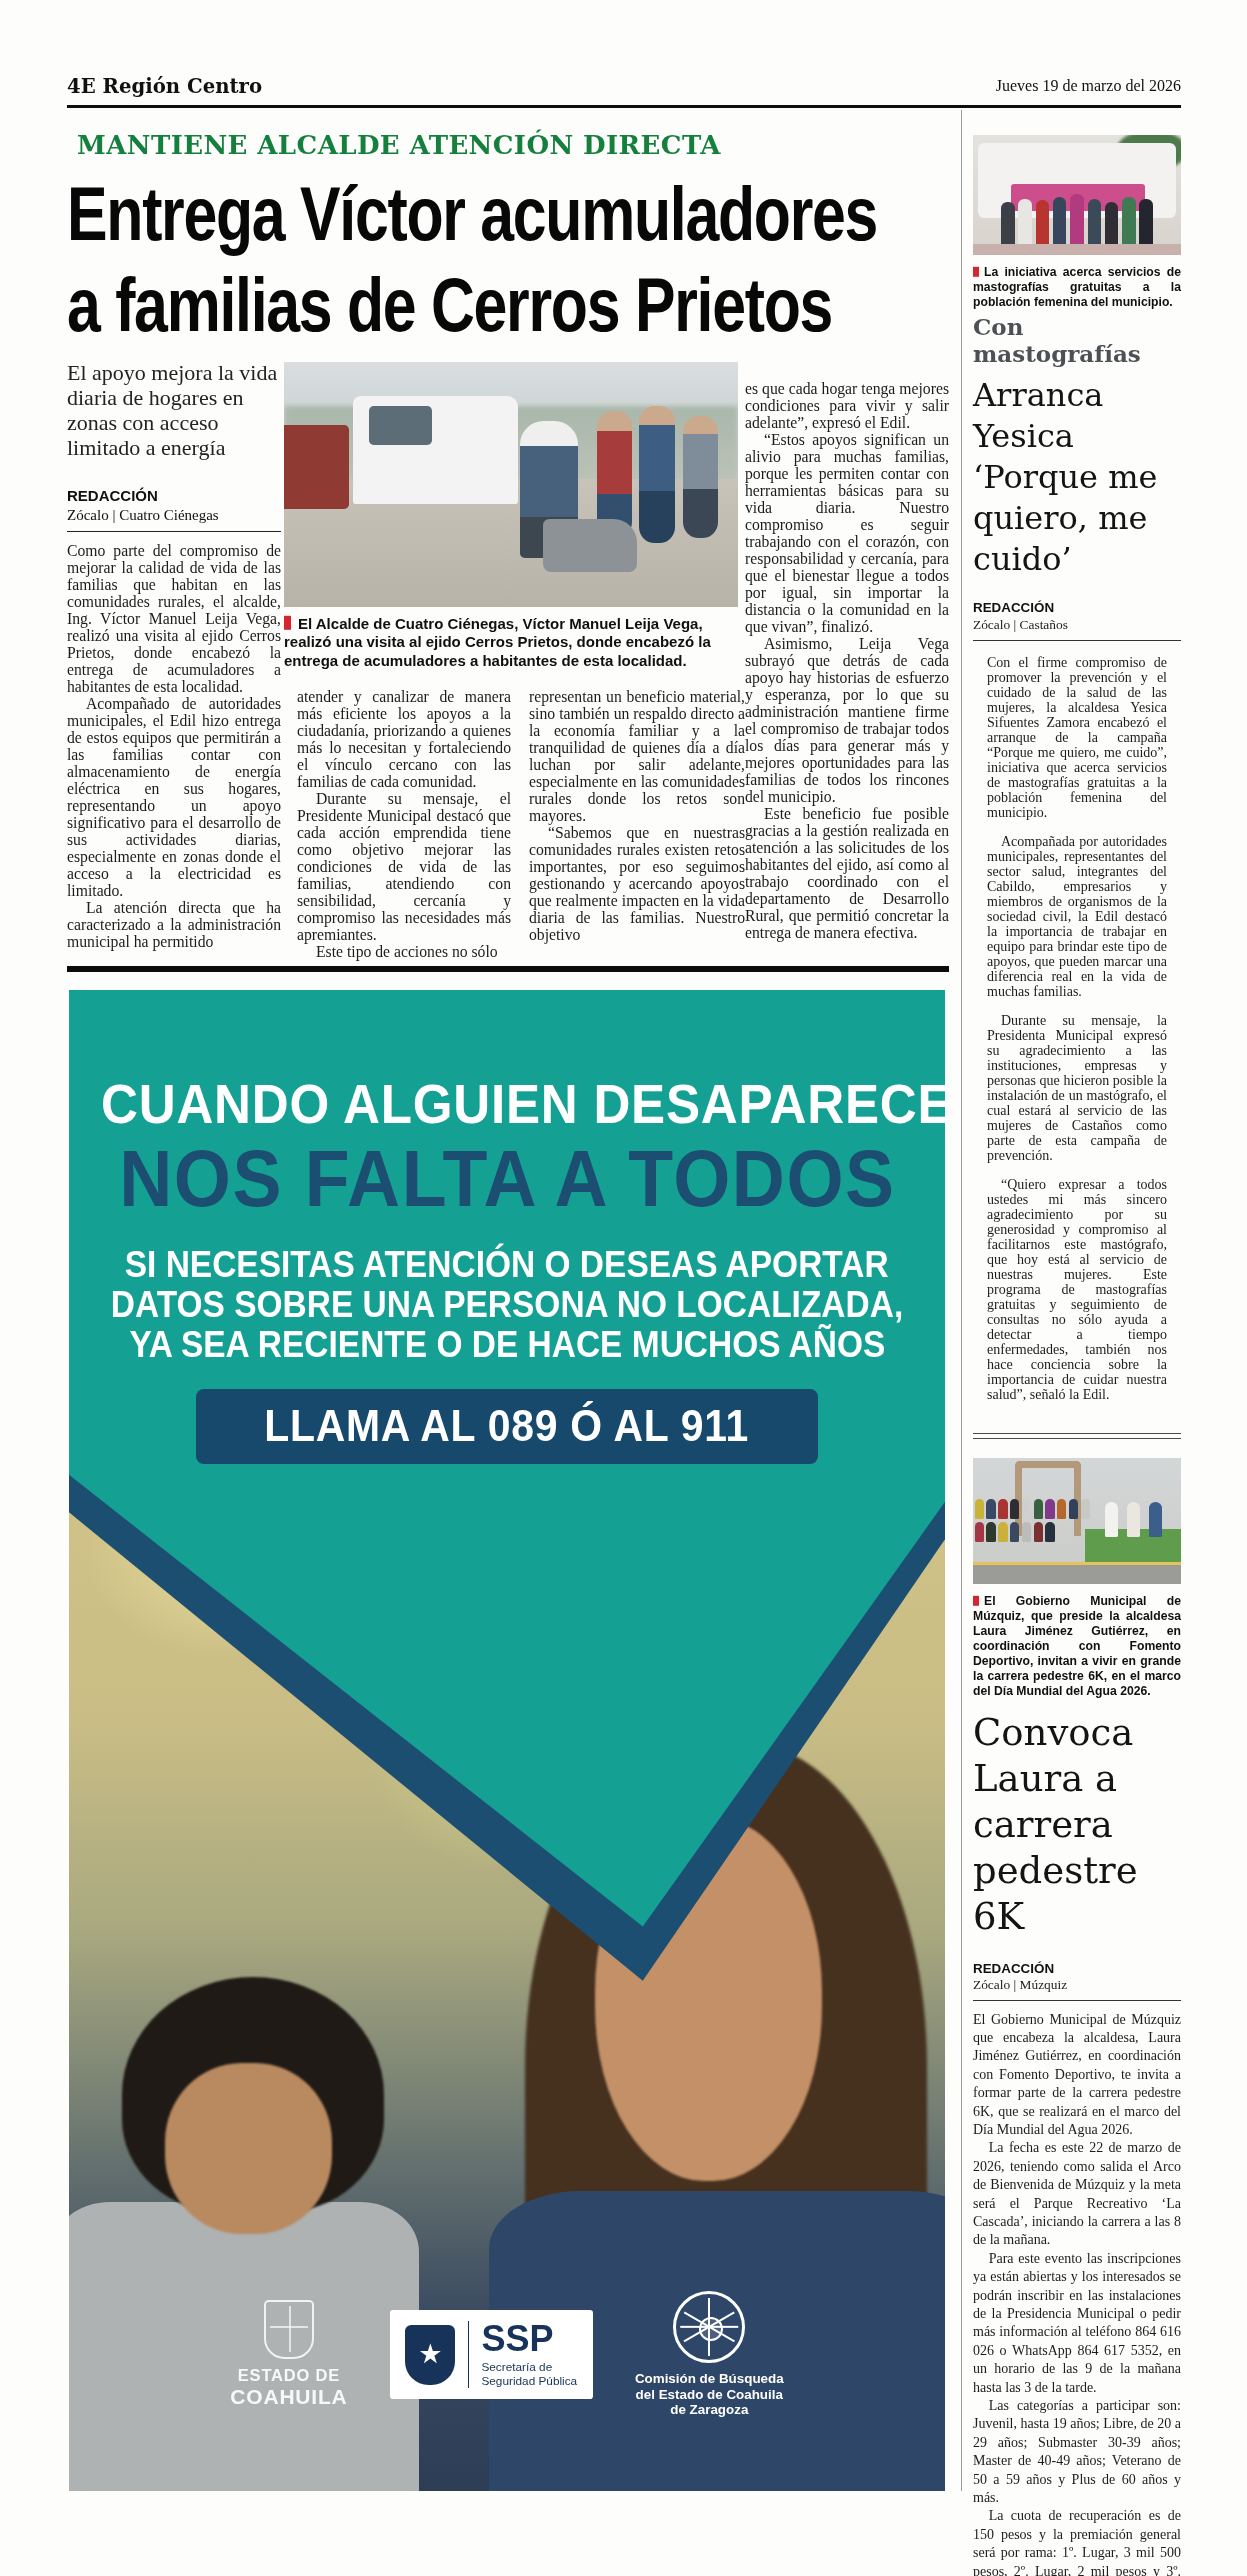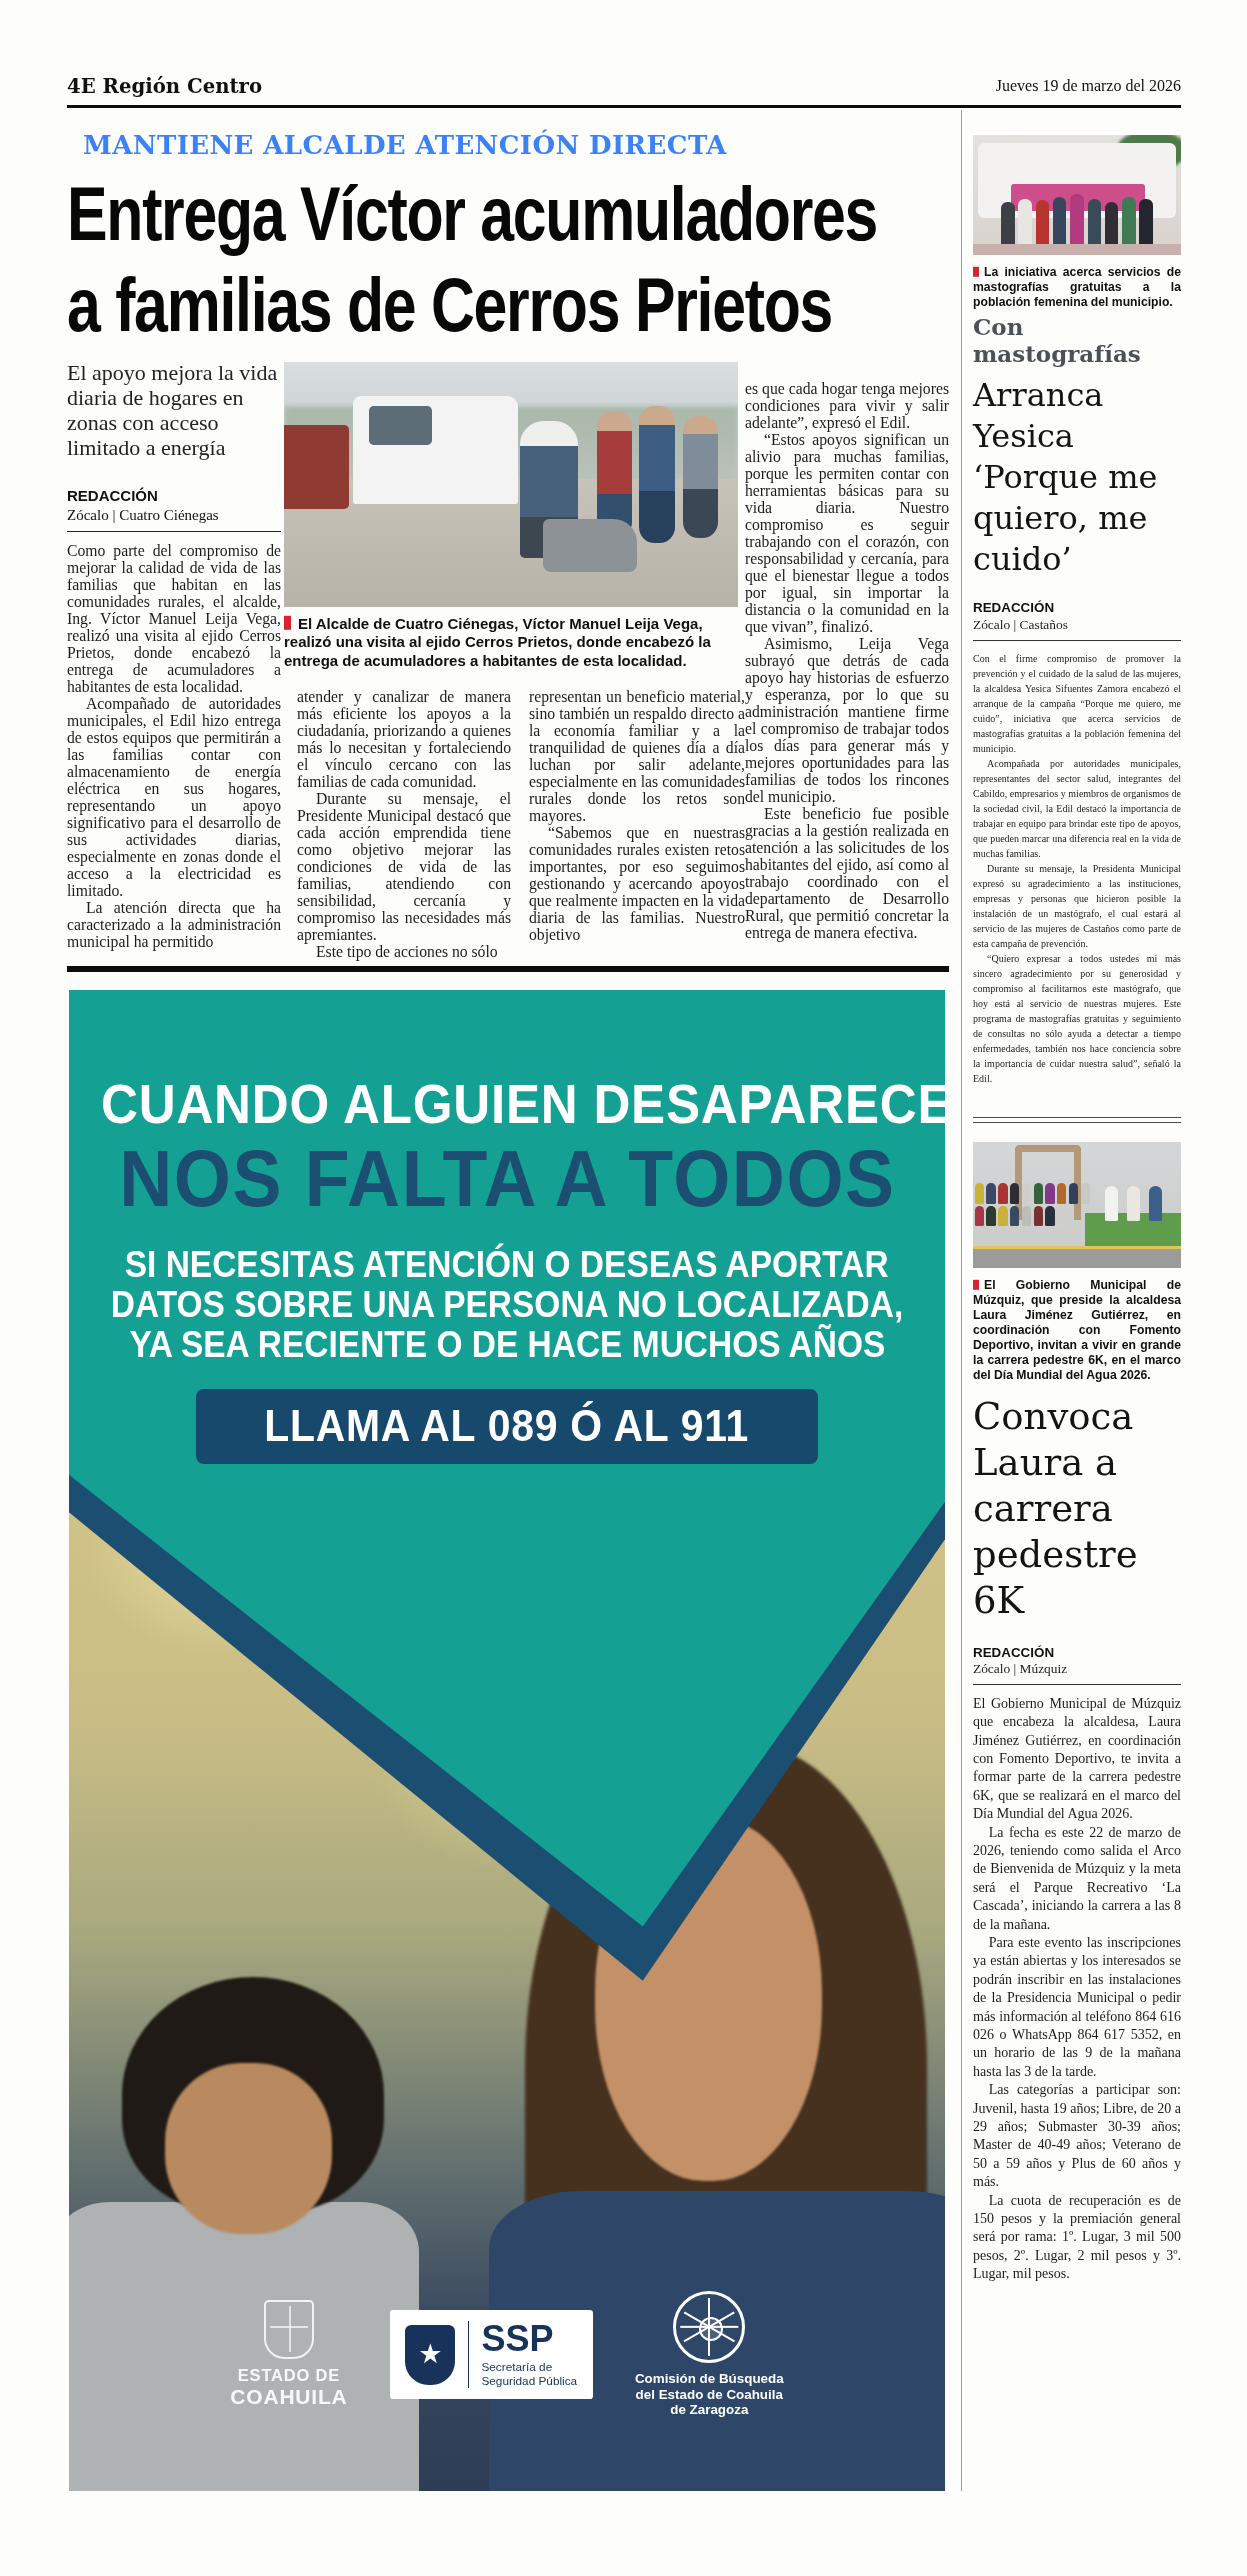--- a/index.html
+++ b/index.html
@@ -6,21 +6,21 @@
   .page{position:relative;width:1248px;height:2576px;background:#fdfdfc;margin:0 auto;
         font-family:"Liberation Serif","DejaVu Serif",serif;color:#1c1c1c;overflow:hidden;}
 
   
   .hdr-left{position:absolute;left:67px;top:75px;font-family:"DejaVu Serif",serif;font-weight:bold;font-size:19.7px;color:#111;}
   .hdr-center{position:absolute;left:0;right:0;top:75px;text-align:center;font-family:"DejaVu Serif",serif;font-weight:bold;font-size:19.7px;letter-spacing:0.4px;color:#111;}
   .hdr-right{position:absolute;right:67px;top:77px;font-size:16px;color:#111;}
   .hdr-rule{position:absolute;left:67px;top:105px;width:1114px;height:3.1px;background:#0d0d0d;}
 
   
-  .kicker{position:absolute;left:83px;top:130px;font-family:"DejaVu Serif",serif;font-weight:bold;font-size:26px;letter-spacing:0.4px;color:#3b82f6;}
+  .kicker{position:absolute;left:77px;top:130px;font-family:"DejaVu Serif",serif;font-weight:bold;font-size:26px;letter-spacing:0.4px;color:#15803d;}
   .headline{position:absolute;left:67px;top:168px;color:#080808;
             font-family:"Liberation Sans","DejaVu Sans",sans-serif;font-weight:bold;font-size:76px;line-height:91px;}
   .headline .hl{display:block;white-space:nowrap;transform:scaleX(.8);transform-origin:0 50%;letter-spacing:-1.6px;}
 
   .main-cols{position:absolute;left:67px;top:350px;width:882px;height:621px;}
   .mcol{position:absolute;top:0;bottom:0;}
   .mcol1{left:0;width:214px;}
   .mcol2{left:230px;width:214px;padding-top:330px;box-sizing:border-box;}
   .mcol3{left:462px;width:216px;padding-top:330px;box-sizing:border-box;}
   .mcol4{left:678px;width:204px;padding-top:22px;box-sizing:border-box;}
@@ -125,21 +125,21 @@
   .sb-caption{margin-top:10.2px;font-family:"Liberation Sans","DejaVu Sans",sans-serif;font-weight:bold;
               font-size:12.2px;line-height:15px;color:#101010;text-align:justify;}
   .sb-caption .cap-marker{width:5.5px;height:10.2px;margin-right:5.5px;}
   .sb-kicker{margin-top:3px;font-family:"DejaVu Serif",serif;font-weight:bold;font-size:23px;color:#4c5156;}
   .sb-headline{margin-top:7.9px;font-family:"DejaVu Serif",serif;font-size:32px;line-height:41px;color:#141414;}
   .sb-headline2{margin-top:11px;font-family:"DejaVu Serif",serif;font-size:37px;line-height:46px;color:#141414;}
   .sb-byline-block{margin-top:20.4px;}
   .sb-byline{font-family:"Liberation Sans","DejaVu Sans",sans-serif;font-weight:bold;font-size:13.4px;color:#111;}
   .sb-dateline{font-size:13.4px;margin-top:1.6px;}
   .sb-rule{margin-top:7px;border:0;border-top:1.2px solid #333;}
-  .sb-body1 p{margin:0;font-size:10px;line-height:15px;text-align:justify;hyphens:auto;-webkit-hyphens:auto;}
+  .sb-body1 p{margin:14px;font-size:14px;line-height:15px;text-align:justify;hyphens:auto;-webkit-hyphens:auto;}
   .sb-body1 p.ind{text-indent:14px;}
   .sb-body1{margin-top:10.2px;}
   .sb-body2{margin-top:9.4px;}
   .sb-body2 p{margin:0;font-size:14px;line-height:18.4px;text-align:justify;hyphens:auto;-webkit-hyphens:auto;}
   .sb-body2 p.ind{text-indent:15.7px;}
   .sb-divider{margin-top:31px;height:3.9px;border-top:1.6px solid #4a4a4a;border-bottom:1.6px solid #4a4a4a;}
 
   .sb-photo2{margin-top:19px;width:208px;height:126px;}
   .sp2-sky{position:absolute;inset:0;background:linear-gradient(180deg,#d4d7d8,#c9cbc7);}
   .sp2-arch{position:absolute;left:42px;top:3.1px;width:52px;height:68px;border:7.9px solid #b3987a;border-bottom:0;border-radius:4.7px 4.7px 0 0;background:transparent;}

